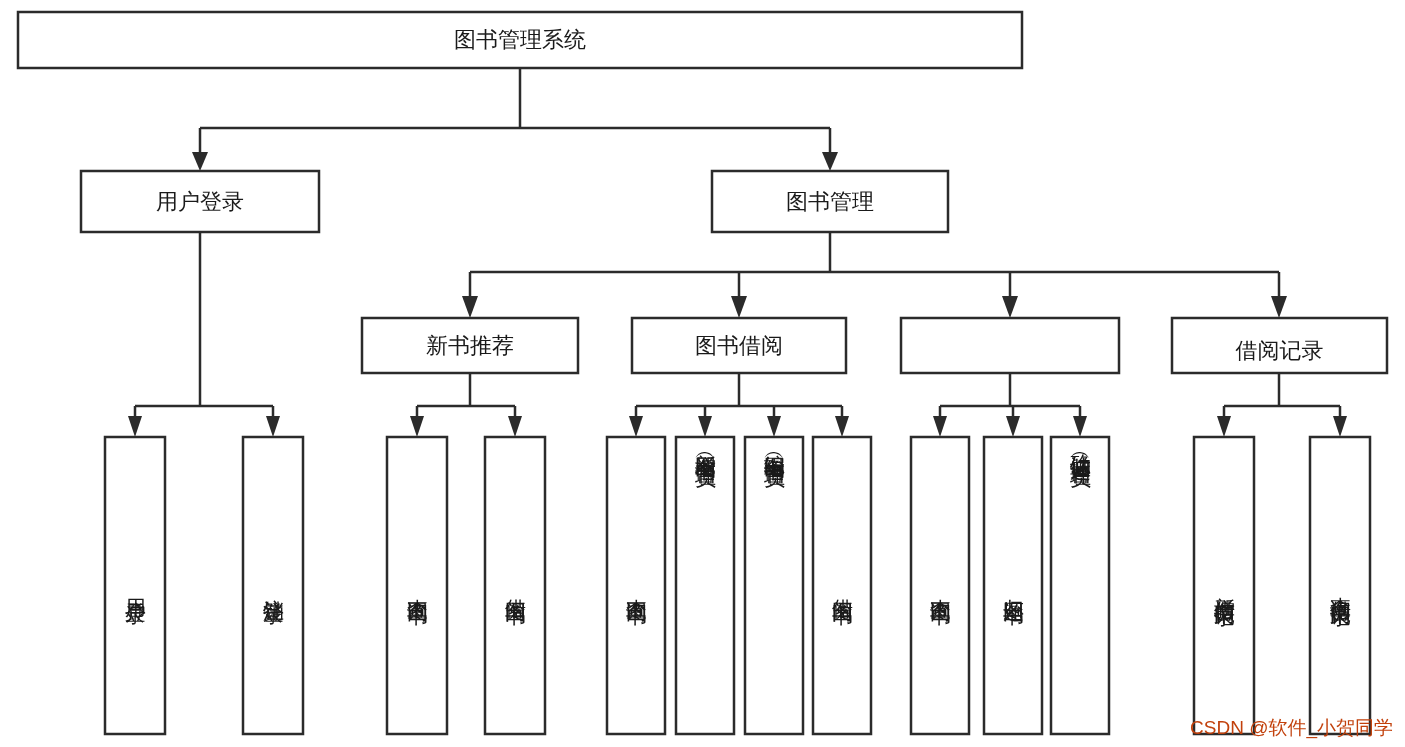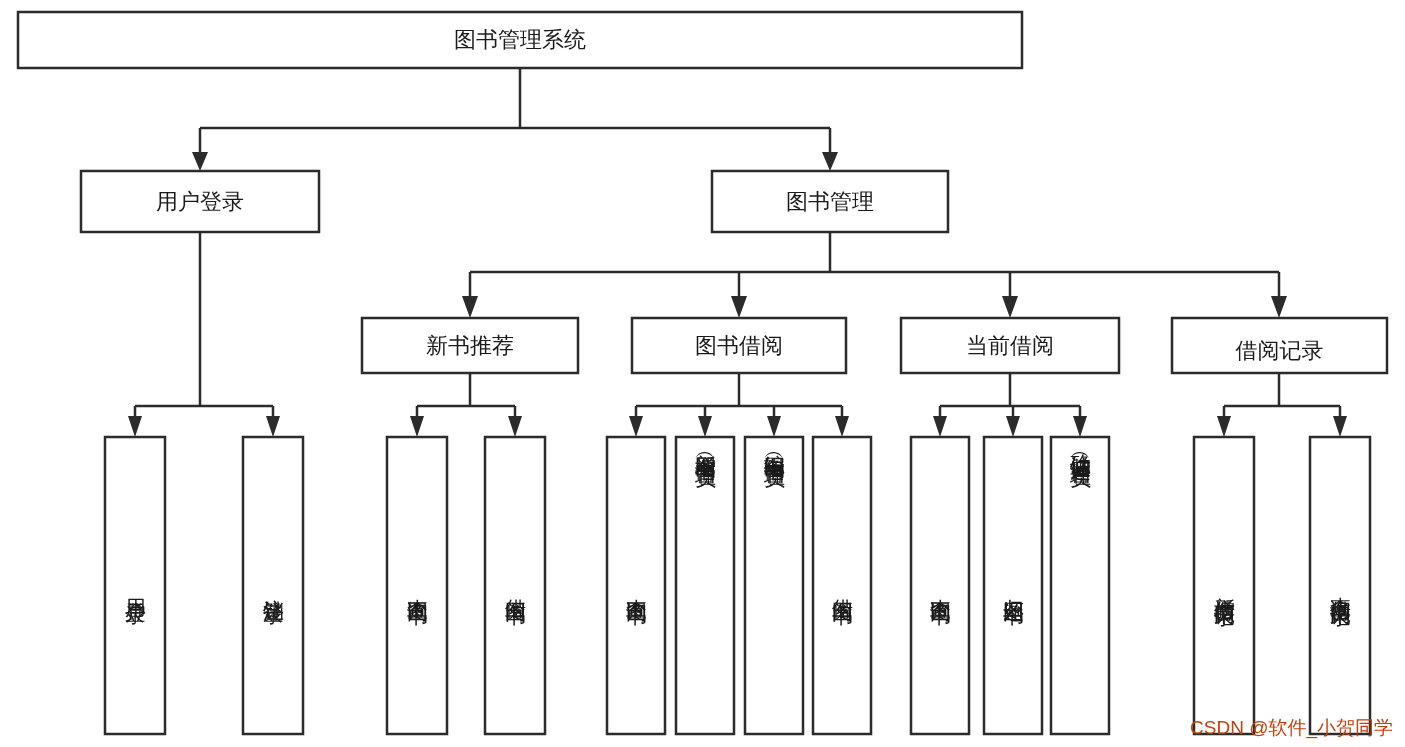--- a/index.html
+++ b/index.html
@@ -198,23 +198,20 @@
   <div class="hlabel-wrap" style="left:712px; top:171px; width:236px; height:61px;">
     <span class="hlabel-text">图书管理</span>
   </div>
 
   <div class="hlabel-wrap" style="left:632px; top:318px; width:214px; height:55px;">
     <span class="hlabel-text">图书借阅</span>
   </div>
   <div class="hlabel-wrap" style="left:362px; top:318px; width:216px; height:55px;">
     <span class="hlabel-text">新书推荐</span>
   </div>
-  <div class="hlabel-wrap" style="left:901px; top:318px; width:218px; height:55px;">
-    <span class="hlabel-text">当前借阅</span>
-  </div>
   <div class="hlabel-wrap" style="left:1172px; top:318px; width:215px; height:66px;">
     <span class="hlabel-text">借阅记录</span>
   </div>
 
   <div class="vlabel-wrap" style="left:105px; top:437px; width:60px; height:297px;">
     <span class="vlabel-text">用户登录</span>
   </div>
   <div class="vlabel-wrap" style="left:243px; top:437px; width:60px; height:297px;">
     <span class="vlabel-text">注销登录</span>
   </div>

